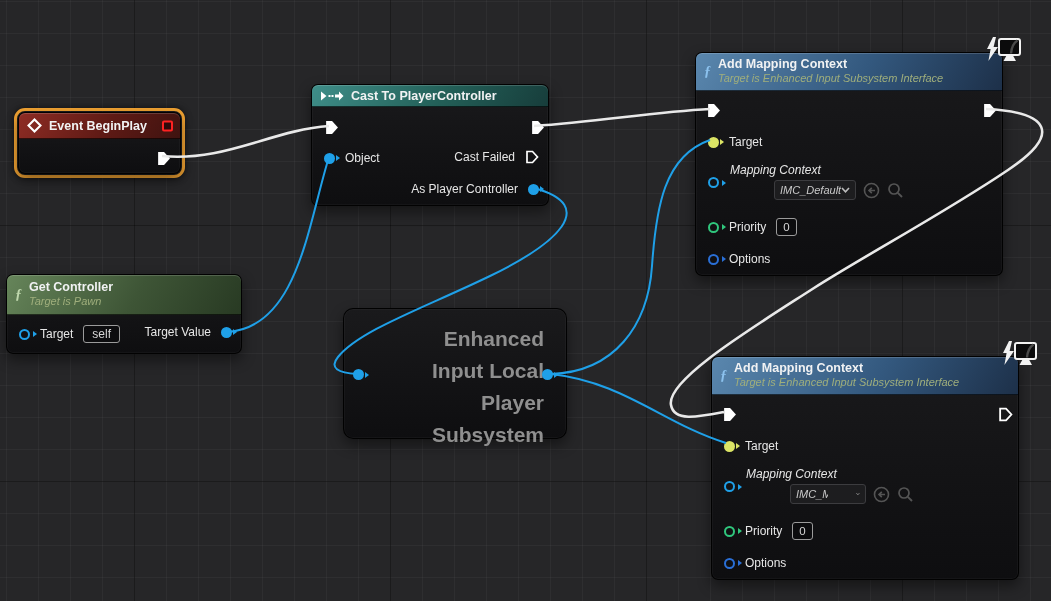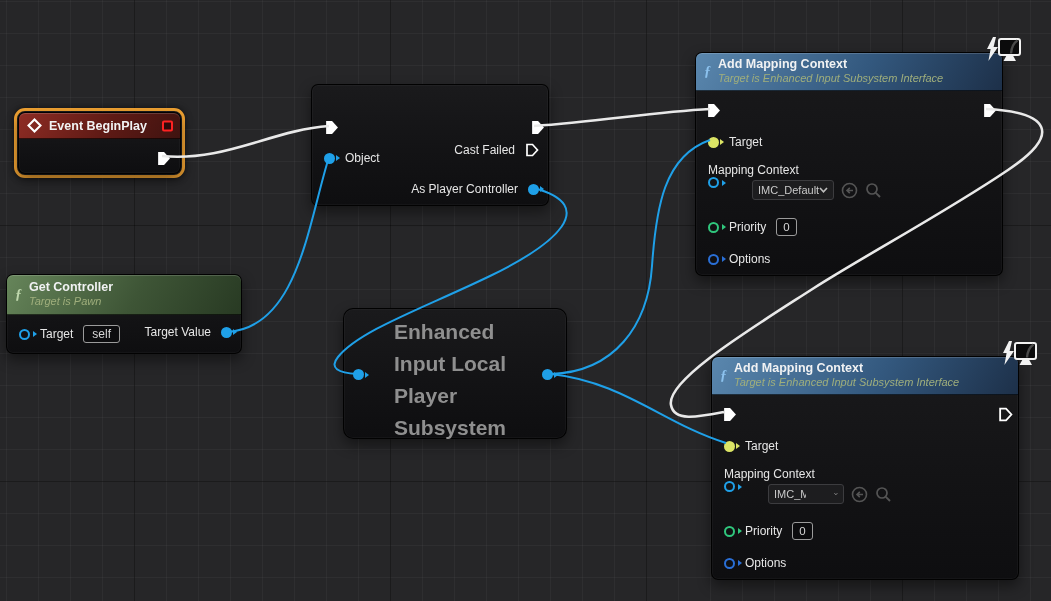--- a/index.html
+++ b/index.html
@@ -80,21 +80,21 @@
 
   .dropdown {
     display: flex; align-items: center; justify-content: space-between;
     background: #1d1d1f; border: 1px solid #3c3c3f; border-radius: 3px;
     height: 20px; padding: 0 5px; color: #c9c9c9; font-size: 11px;
   }
   .dd-val { overflow: hidden; white-space: nowrap; }
 
   .mc-group { position: absolute; }
   .mc-group .dpin { position: absolute; left: 0; top: 14px; }
-  .mc-body { display: flex; flex-direction: column; }
+  .mc-body { margin-left: 22px; display: flex; flex-direction: column; font-style: italic; }
   .mc-line2 { display: flex; align-items: center; gap: 7px; margin-top: 3px; padding-left: 44px; }
 
   .ghost-icon { opacity: .9; }
 
   .selwrap {
     position: absolute;
     border: 3px solid #f0a232;
     border-radius: 11px;
     padding: 1px;
     background: rgba(14,14,16,.4);
@@ -102,22 +102,22 @@
   }
   .selwrap .node { position: relative; left: 0; top: 0; }
 
   .delegate {
     position: absolute; right: 7px; top: 50%; transform: translateY(-50%);
     width: 11px; height: 11px; border: 2px solid #ff2222; border-radius: 2px;
     background: #30090a;
   }
 
   .bigtitle {
-    position: absolute; left: 50px; top: 7px; width: 150px;
-    font-size: 21px; font-weight: bold; line-height: 32px; color: #8f8f8f;
+    position: absolute; left: 50px; top: 14px; width: 150px;
+    font-size: 21px; font-weight: bold; line-height: 32px; color: #8f8f8f; text-align: right;
   }
 
   .wires { position: absolute; left: 0; top: 0; pointer-events: none; z-index: 40; }
   .wire-exec { fill: none; stroke: #e9e9e9; stroke-width: 2.6; }
   .wire-data { fill: none; stroke: #1fa0e8; stroke-width: 2; }
 
   .devicon { position: absolute; z-index: 30; }
 </style>
 </head>
 <body>
@@ -133,31 +133,40 @@
         <span class="title">Event BeginPlay</span>
         <span class="delegate"></span>
       </div>
       <svg class="epin" width="15" height="15" viewBox="0 0 14 14" style="position:absolute; right:9px; top:38px;">
         <path d="M2 1 L7.5 1 L13 7 L7.5 13 L2 13 Z" fill="#ffffff"></path>
       </svg>
     </div>
   </div>
 
   <div class="node" style="left:311px; top:84px; width:238px; height:122px;">
+    <div class="hdr hdr-teal" style="height:22px;">
+      <svg width="24" height="12" viewBox="0 0 24 12">
+        <path d="M1 1.5 L6.5 6 L1 10.5 Z" fill="#ffffff"></path>
+        <rect x="8.5" y="5" width="2" height="2" fill="#ffffff"></rect>
+        <rect x="11.5" y="5" width="2" height="2" fill="#ffffff"></rect>
+        <path d="M15 4.5 h4 V1.5 L23.5 6 L19 10.5 V7.5 h-4 Z" fill="#ffffff"></path>
+      </svg>
+      <span class="title">Cast To PlayerController</span>
+    </div>
     <svg class="epin" width="15" height="15" viewBox="0 0 14 14" style="position:absolute; left:12px; top:35px;">
       <path d="M2 1 L7.5 1 L13 7 L7.5 13 L2 13 Z" fill="#ffffff"></path>
     </svg>
     <svg class="epin" width="15" height="15" viewBox="0 0 14 14" style="position:absolute; left:218px; top:35px;">
       <path d="M2 1 L7.5 1 L13 7 L7.5 13 L2 13 Z" fill="#ffffff"></path>
     </svg>
     <div class="row" style="left:12px; top:64px;">
       <span class="dpin filled c-obj"></span>
       <span class="plabel">Object</span>
     </div>
-    <div class="row" style="right:9px; top:56px;">
+    <div class="row" style="right:9px; top:63px;">
       <span class="plabel">Cast Failed</span>
       <svg class="epin" width="14" height="14" viewBox="0 0 14 14">
         <path d="M2 1.5 L7.5 1.5 L12.5 7 L7.5 12.5 L2 12.5 Z" fill="none" stroke="#ffffff" stroke-width="1.7"></path>
       </svg>
     </div>
     <div class="row" style="right:9px; top:95px;">
       <span class="plabel">As Player Controller</span>
       <span class="dpin filled c-obj"></span>
     </div>
   </div>

